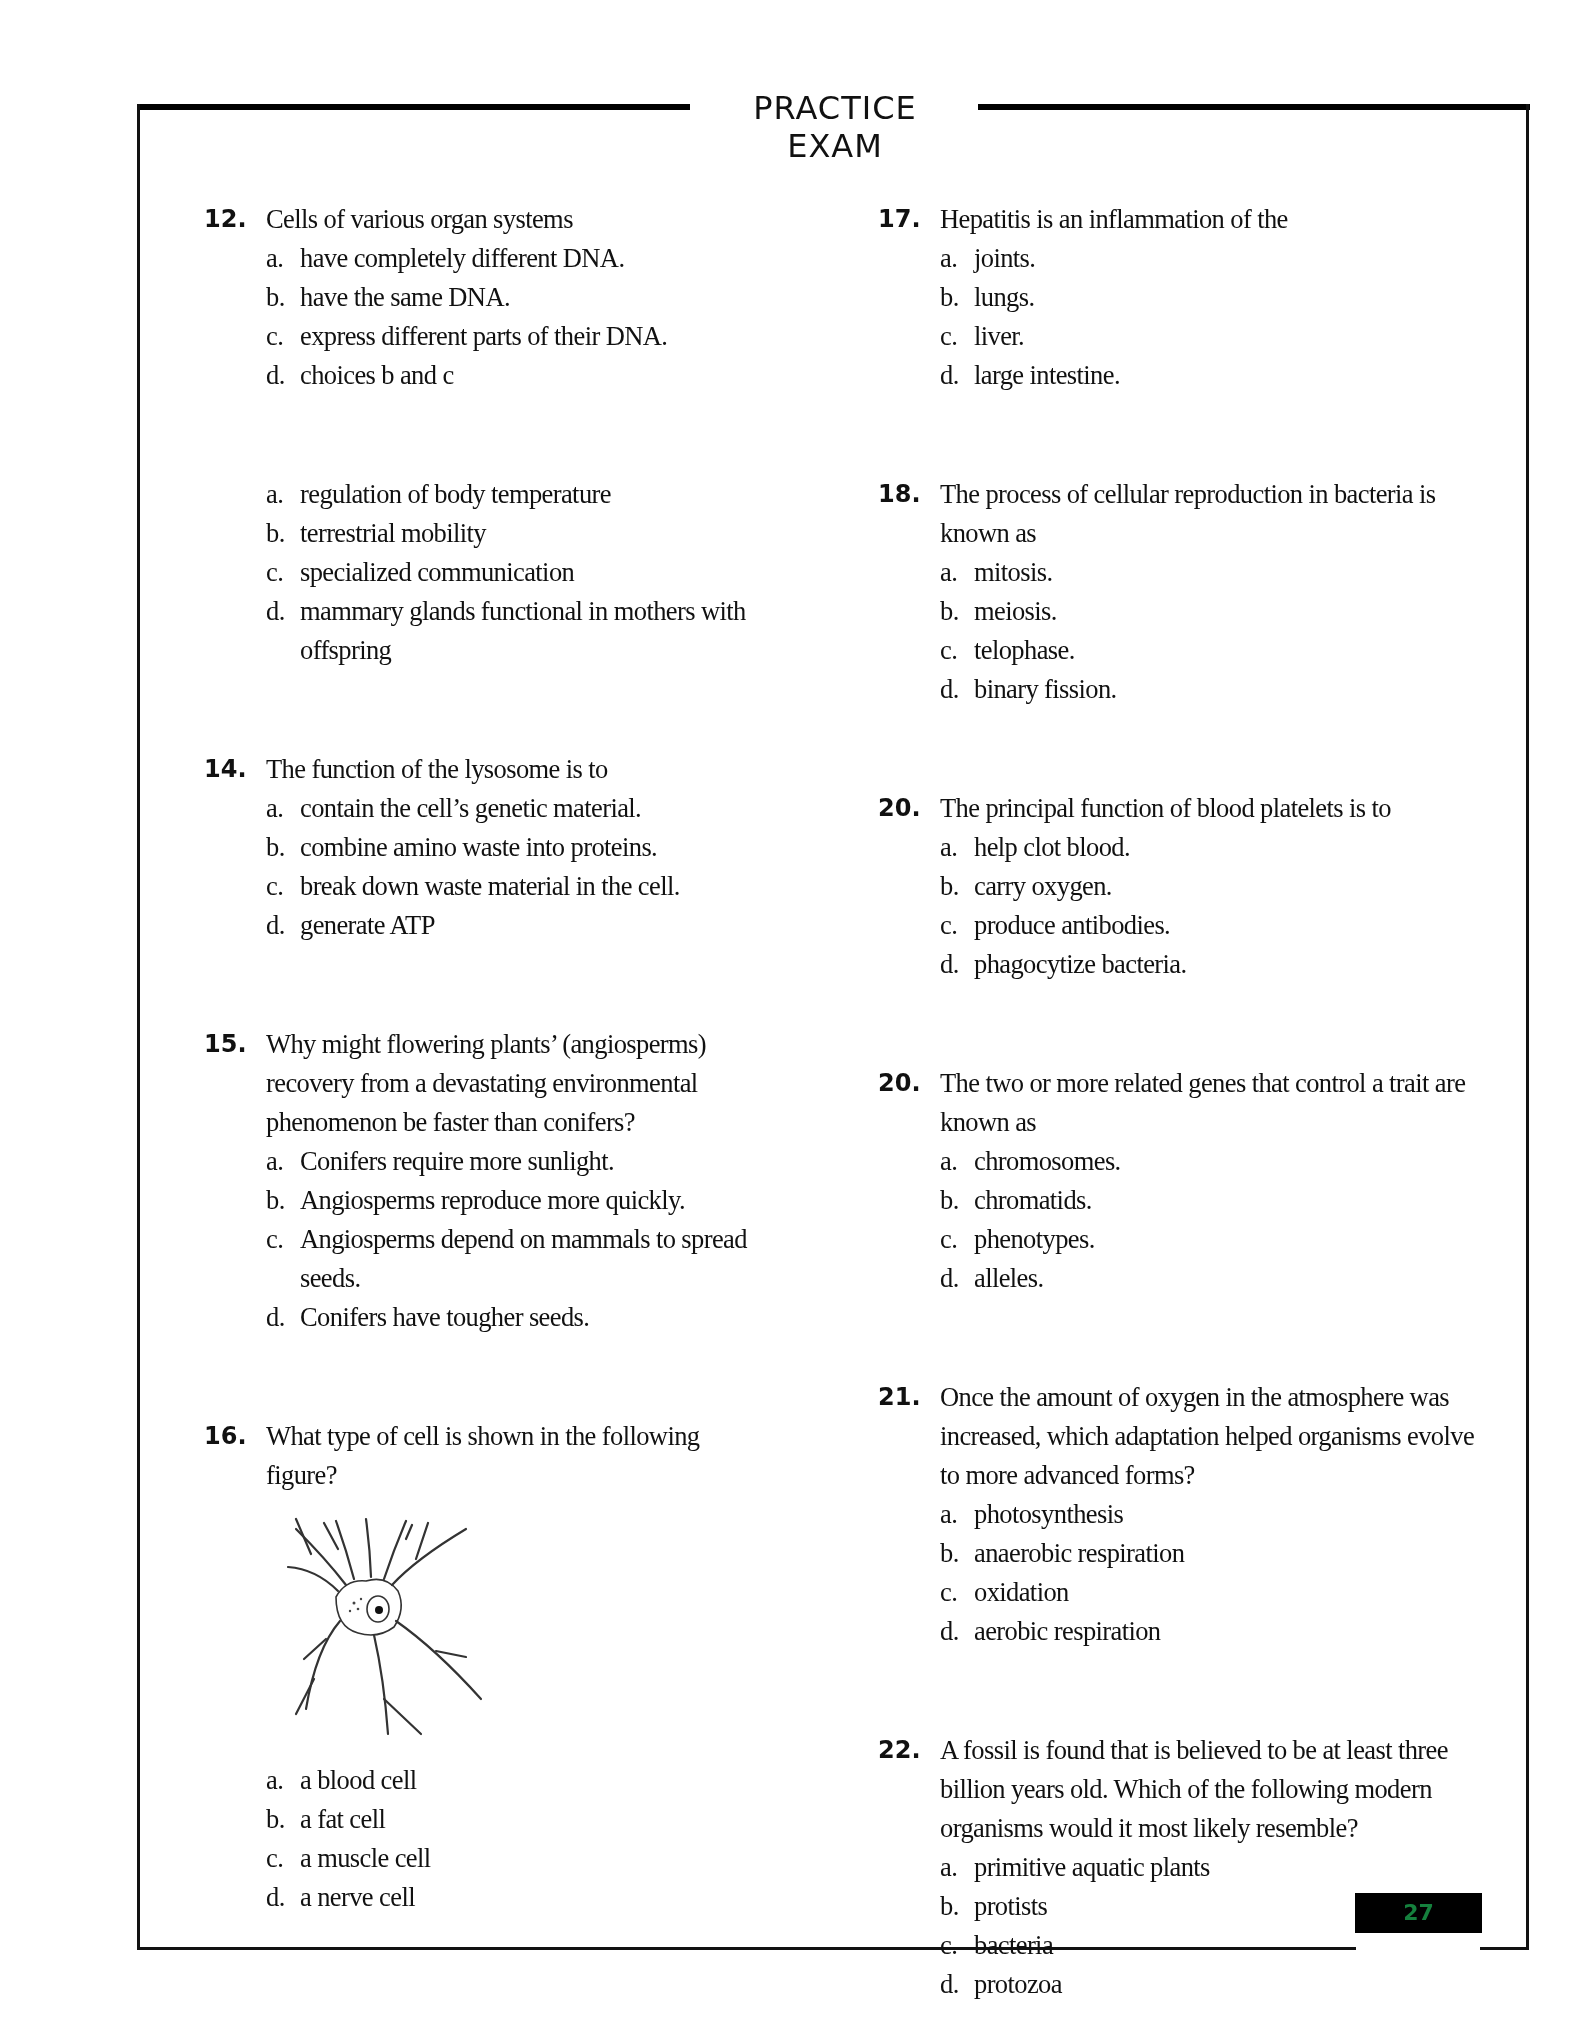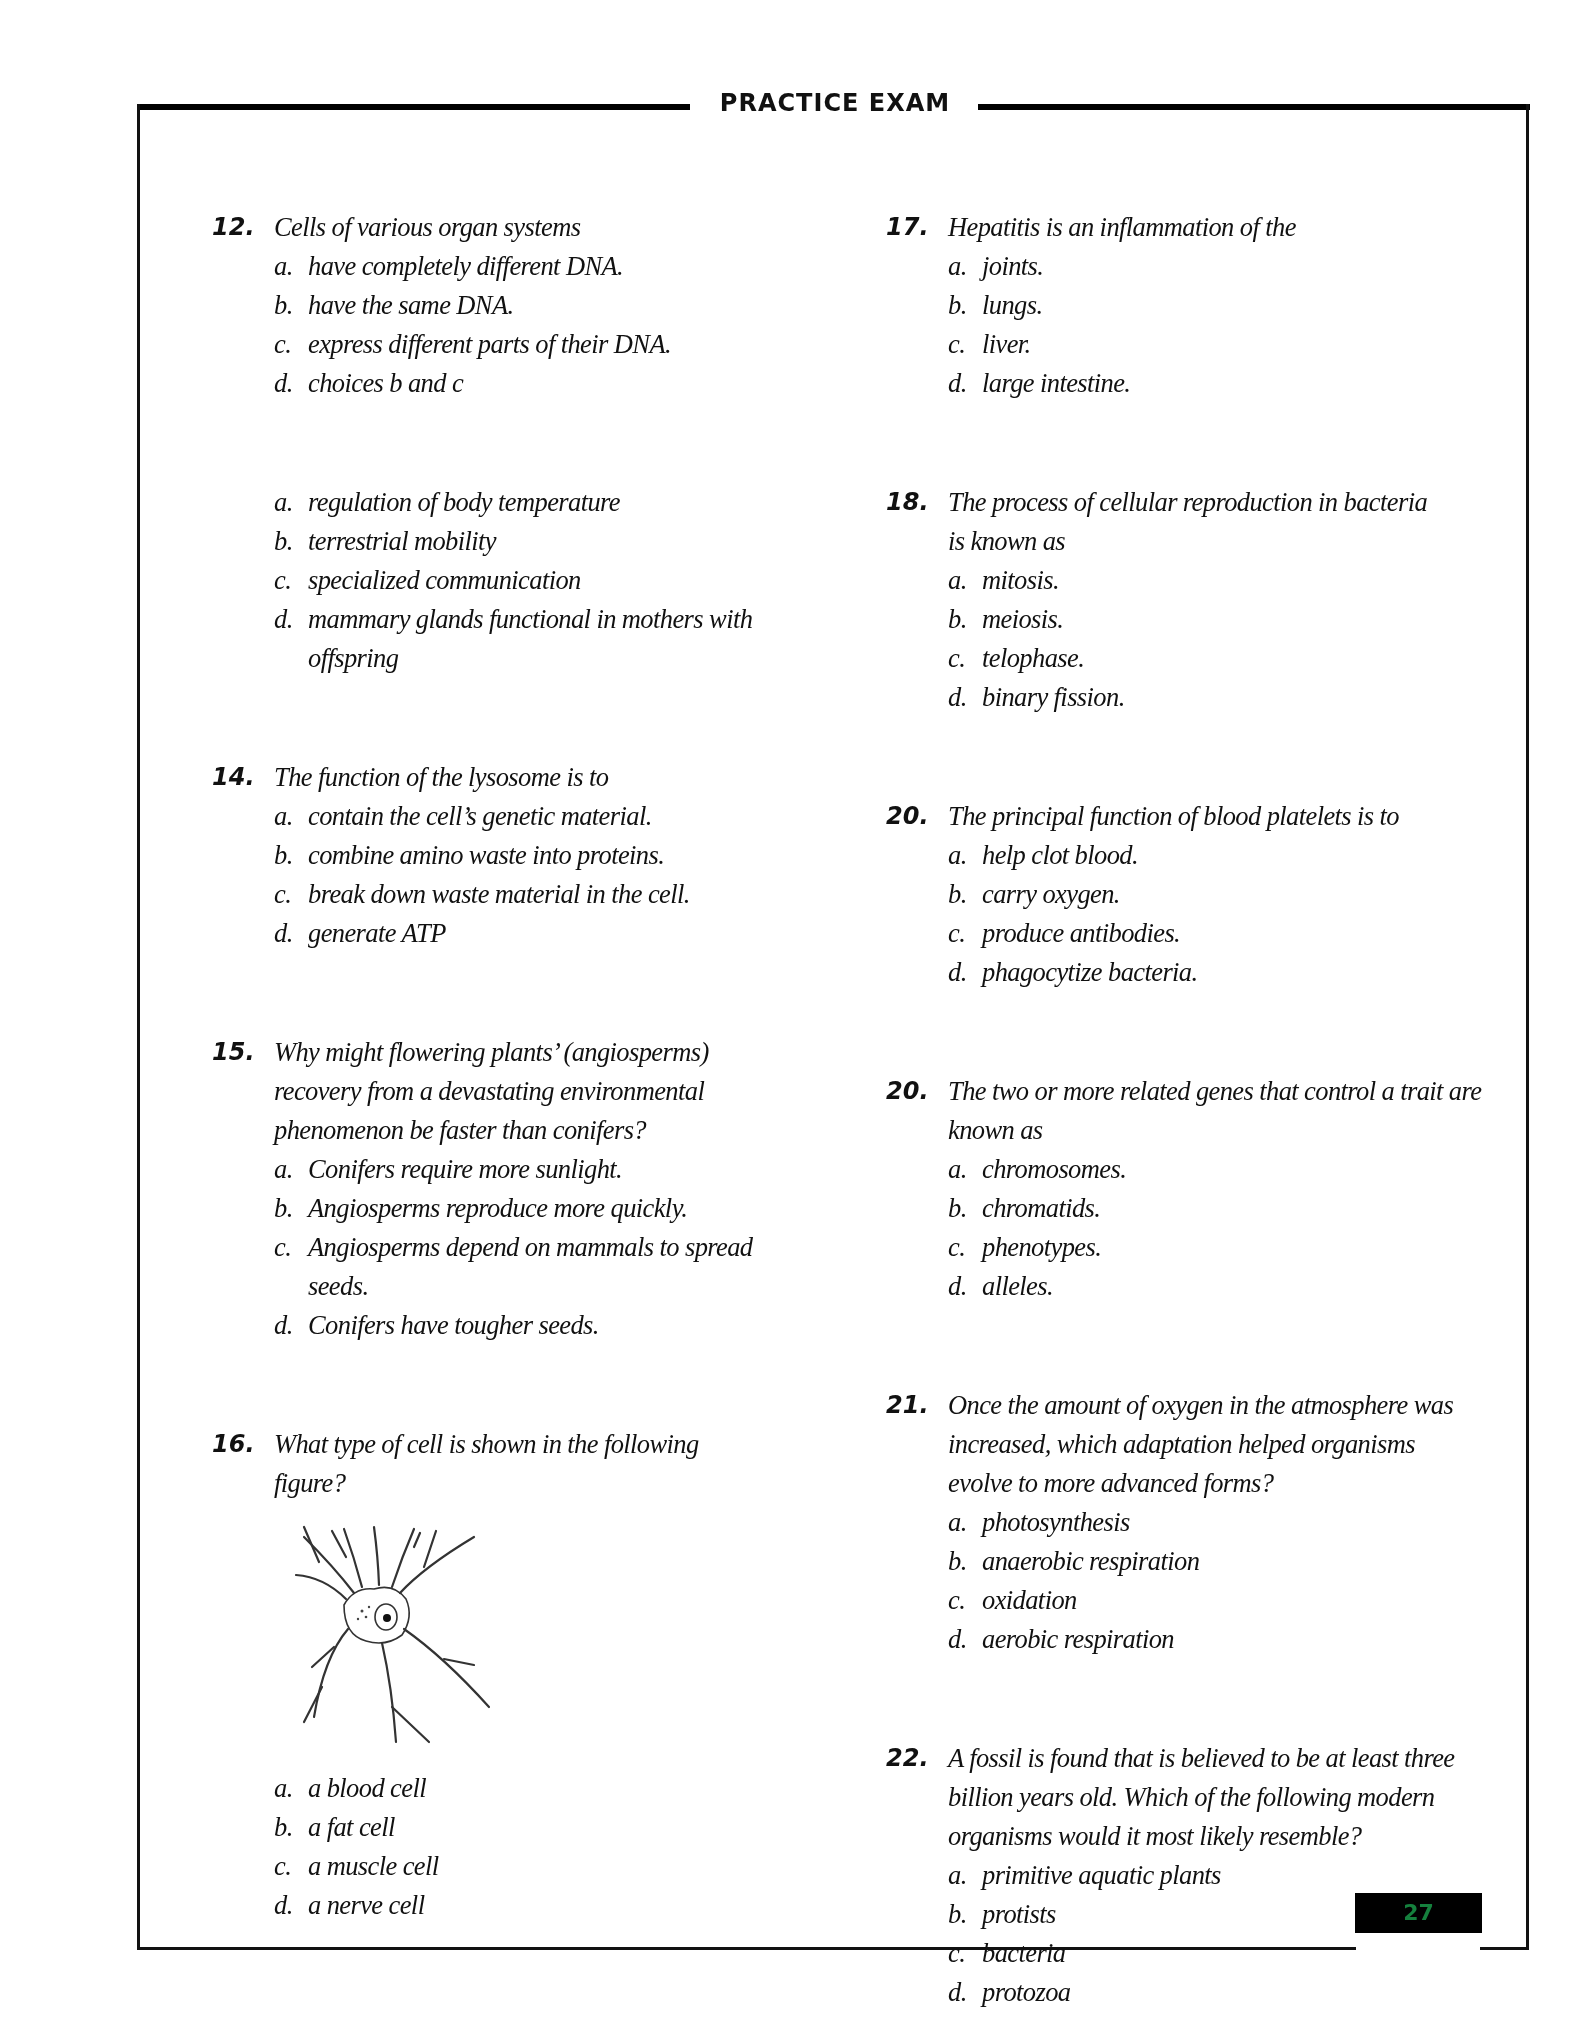--- a/index.html
+++ b/index.html
@@ -1,22 +1,22 @@
 <!DOCTYPE html>
 <html><head>
 <meta charset="utf-8">
 <style>
   html, body { margin:0; padding:0; background:#ffffff; }
   body { width:1588px; height:2033px; position:relative; overflow:hidden; font-family:"Liberation Serif","DejaVu Serif",serif; color:#111; }
   .bar { position:absolute; background:#000; }
   .vline { position:absolute; background:#111; width:3px; }
   .hline { position:absolute; background:#111; height:3px; }
-  .header-title { position:absolute; top:89px; left:700px; width:270px; text-align:center; font-family:"DejaVu Sans","Liberation Sans",sans-serif; font-weight:bold; font-size:24px; letter-spacing:1px; color:#111; }
+  .header-title { position:absolute; top:89px; left:700px; width:270px; text-align:center; font-family:"DejaVu Sans","Liberation Sans",sans-serif; font-weight:normal; font-size:32px; letter-spacing:1px; color:#111; }
   .col { position:absolute; width:610px; }
-  .q { position:relative; margin:16px;font-style:italic; }
+  .q { position:relative; margin:8px; }
   .qrow { position:relative; padding-left:62px; font-size:26.5px; line-height:39px; letter-spacing:-0.6px; }
   .qnum { position:absolute; left:0; top:0; font-family:"DejaVu Sans","Liberation Sans",sans-serif; font-weight:bold; font-size:24px; letter-spacing:0; }
   .opts { list-style:none; margin:0; padding:0 0 0 62px; }
   .opt { position:relative; padding-left:34px; font-size:26.5px; line-height:39px; letter-spacing:-0.6px; }
   .opt .letter { position:absolute; left:0; top:0; }
   .figure { position:relative; margin:14px 0 22px 62px; width:220px; height:230px; }
   .pagebox { position:absolute; left:1355px; top:1893px; width:127px; height:40px; background:#000; color:#15803d; font-family:"DejaVu Sans","Liberation Sans",sans-serif; font-weight:bold; font-size:22px; text-align:center; line-height:40px; }
 </style>
 </head>
 <body>

